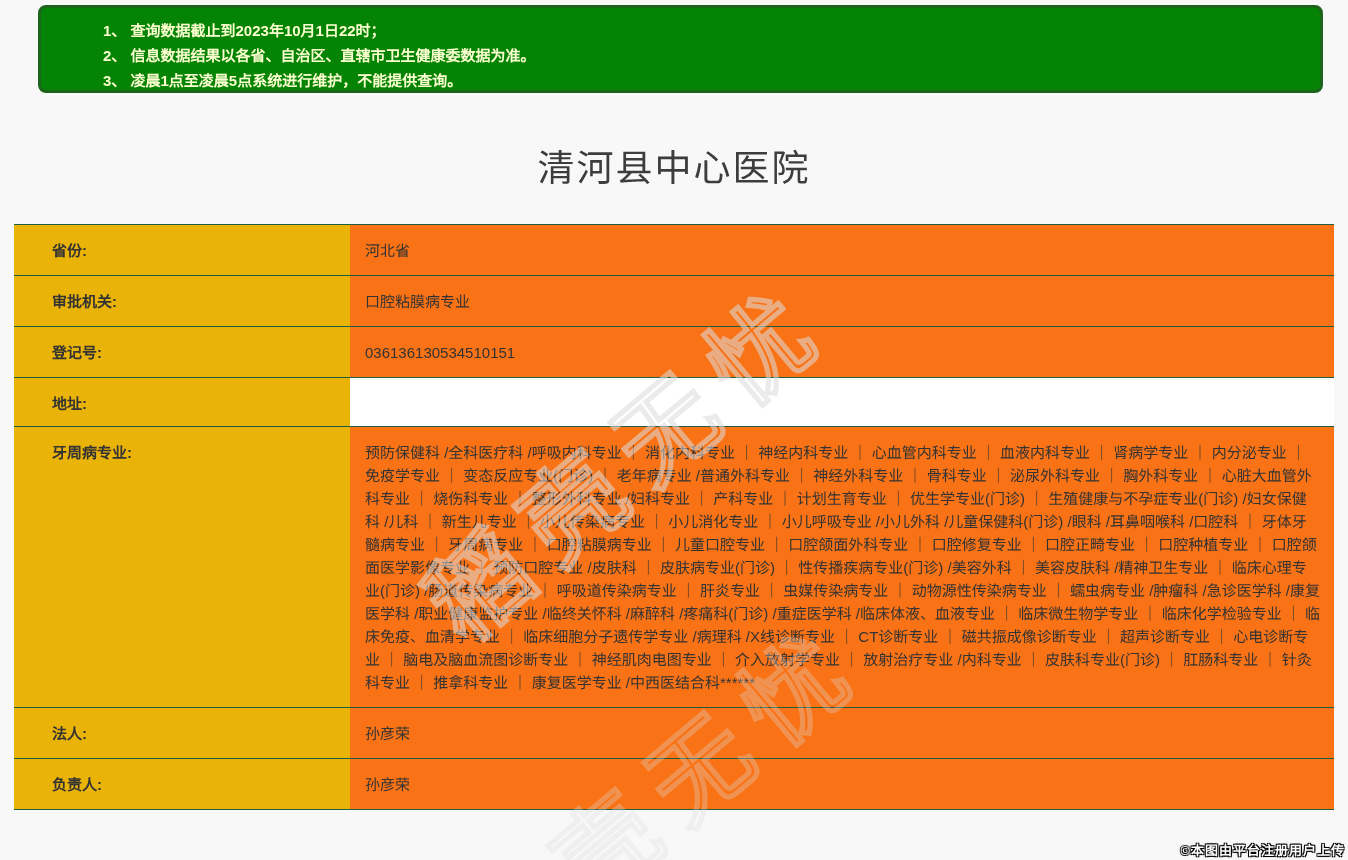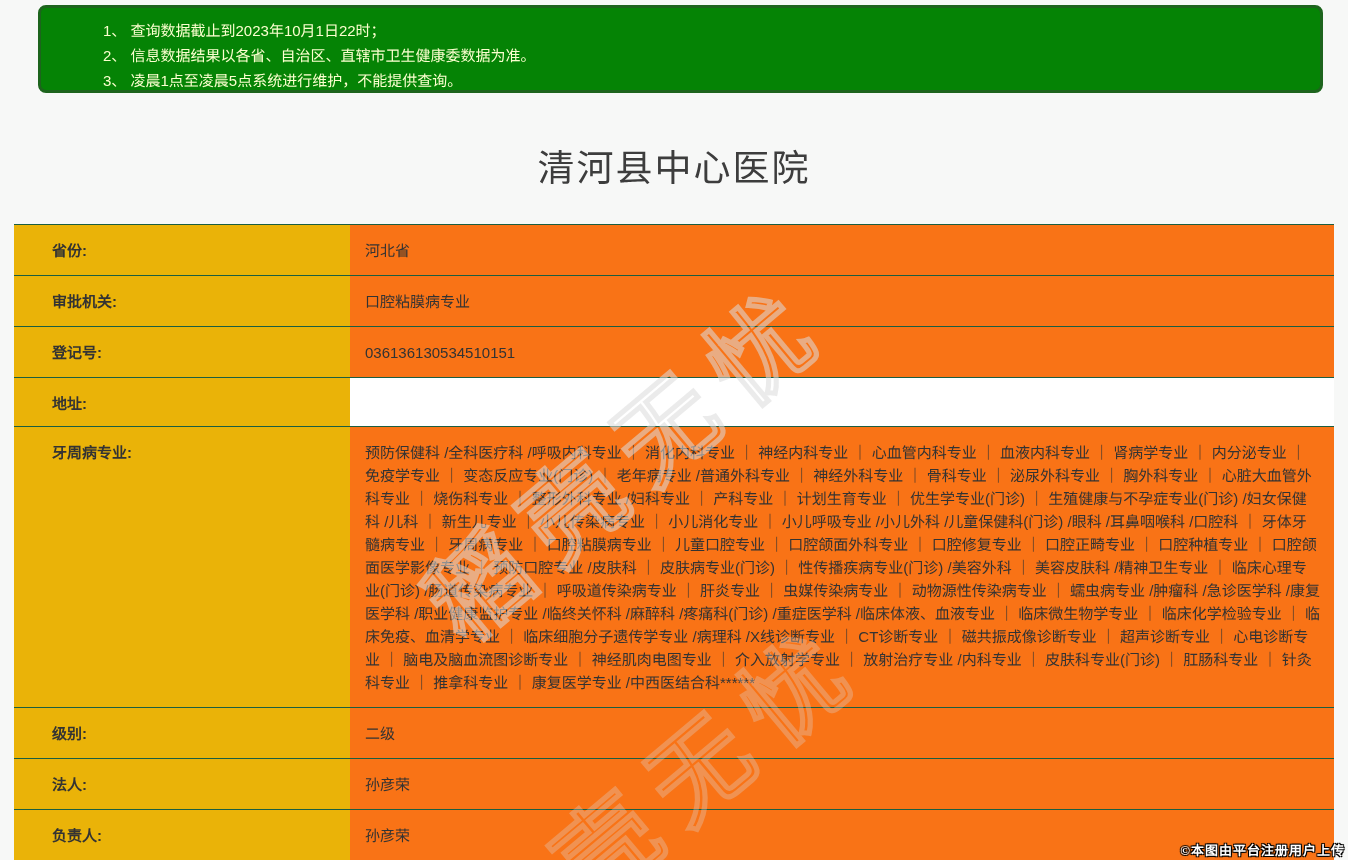--- a/index.html
+++ b/index.html
@@ -15,21 +15,21 @@
   
   .notice {
     position:absolute; left:38px; top:5px; width:1285px; height:88px;
     background:#058305;
     border:3px solid #1d641d;
     border-radius:8px;
     padding:10px 20px 0 62px;
   }
   .notice-line {
     font-size:15px; line-height:25px; color:#fcffcf;
-    white-space:nowrap; overflow:hidden;
+    white-space:nowrap; overflow:hidden;font-weight:bold;
   }
 
   
   .page-title {
     position:absolute; left:14px; top:138px; width:1320px;
     text-align:center;
     font-size:37px; font-weight:400; color:#3d3d3d;
     letter-spacing:2px;
   }
 
@@ -109,24 +109,20 @@
     <div class="cell-value">036136130534510151</div>
   </div>
   <div class="row">
     <div class="cell-label">地址:</div>
   </div>
   <div class="row">
     <div class="cell-label">牙周病专业:</div>
     <div class="cell-value">预防保健科 /全科医疗科 /呼吸内科专业 ｜ 消化内科专业 ｜ 神经内科专业 ｜ 心血管内科专业 ｜ 血液内科专业 ｜ 肾病学专业 ｜ 内分泌专业 ｜ 免疫学专业 ｜ 变态反应专业(门诊) ｜ 老年病专业 /普通外科专业 ｜ 神经外科专业 ｜ 骨科专业 ｜ 泌尿外科专业 ｜ 胸外科专业 ｜ 心脏大血管外科专业 ｜ 烧伤科专业 ｜ 整形外科专业 /妇科专业 ｜ 产科专业 ｜ 计划生育专业 ｜ 优生学专业(门诊) ｜ 生殖健康与不孕症专业(门诊) /妇女保健科 /儿科 ｜ 新生儿专业 ｜ 小儿传染病专业 ｜ 小儿消化专业 ｜ 小儿呼吸专业 /小儿外科 /儿童保健科(门诊) /眼科 /耳鼻咽喉科 /口腔科 ｜ 牙体牙髓病专业 ｜ 牙周病专业 ｜ 口腔粘膜病专业 ｜ 儿童口腔专业 ｜ 口腔颌面外科专业 ｜ 口腔修复专业 ｜ 口腔正畸专业 ｜ 口腔种植专业 ｜ 口腔颌面医学影像专业 ｜ 预防口腔专业 /皮肤科 ｜ 皮肤病专业(门诊) ｜ 性传播疾病专业(门诊) /美容外科 ｜ 美容皮肤科 /精神卫生专业 ｜ 临床心理专业(门诊) /肠道传染病专业 ｜ 呼吸道传染病专业 ｜ 肝炎专业 ｜ 虫媒传染病专业 ｜ 动物源性传染病专业 ｜ 蠕虫病专业 /肿瘤科 /急诊医学科 /康复医学科 /职业健康监护专业 /临终关怀科 /麻醉科 /疼痛科(门诊) /重症医学科 /临床体液、血液专业 ｜ 临床微生物学专业 ｜ 临床化学检验专业 ｜ 临床免疫、血清学专业 ｜ 临床细胞分子遗传学专业 /病理科 /X线诊断专业 ｜ CT诊断专业 ｜ 磁共振成像诊断专业 ｜ 超声诊断专业 ｜ 心电诊断专业 ｜ 脑电及脑血流图诊断专业 ｜ 神经肌肉电图专业 ｜ 介入放射学专业 ｜ 放射治疗专业 /内科专业 ｜ 皮肤科专业(门诊) ｜ 肛肠科专业 ｜ 针灸科专业 ｜ 推拿科专业 ｜ 康复医学专业 /中西医结合科******</div>
   </div>
   <div class="row">
-    <div class="cell-label">级别:</div>
-    <div class="cell-value">二级</div>
-  </div>
-  <div class="row">
     <div class="cell-label">法人:</div>
     <div class="cell-value">孙彦荣</div>
   </div>
   <div class="row">
     <div class="cell-label">负责人:</div>
     <div class="cell-value">孙彦荣</div>
   </div>
 
 </div>
 

